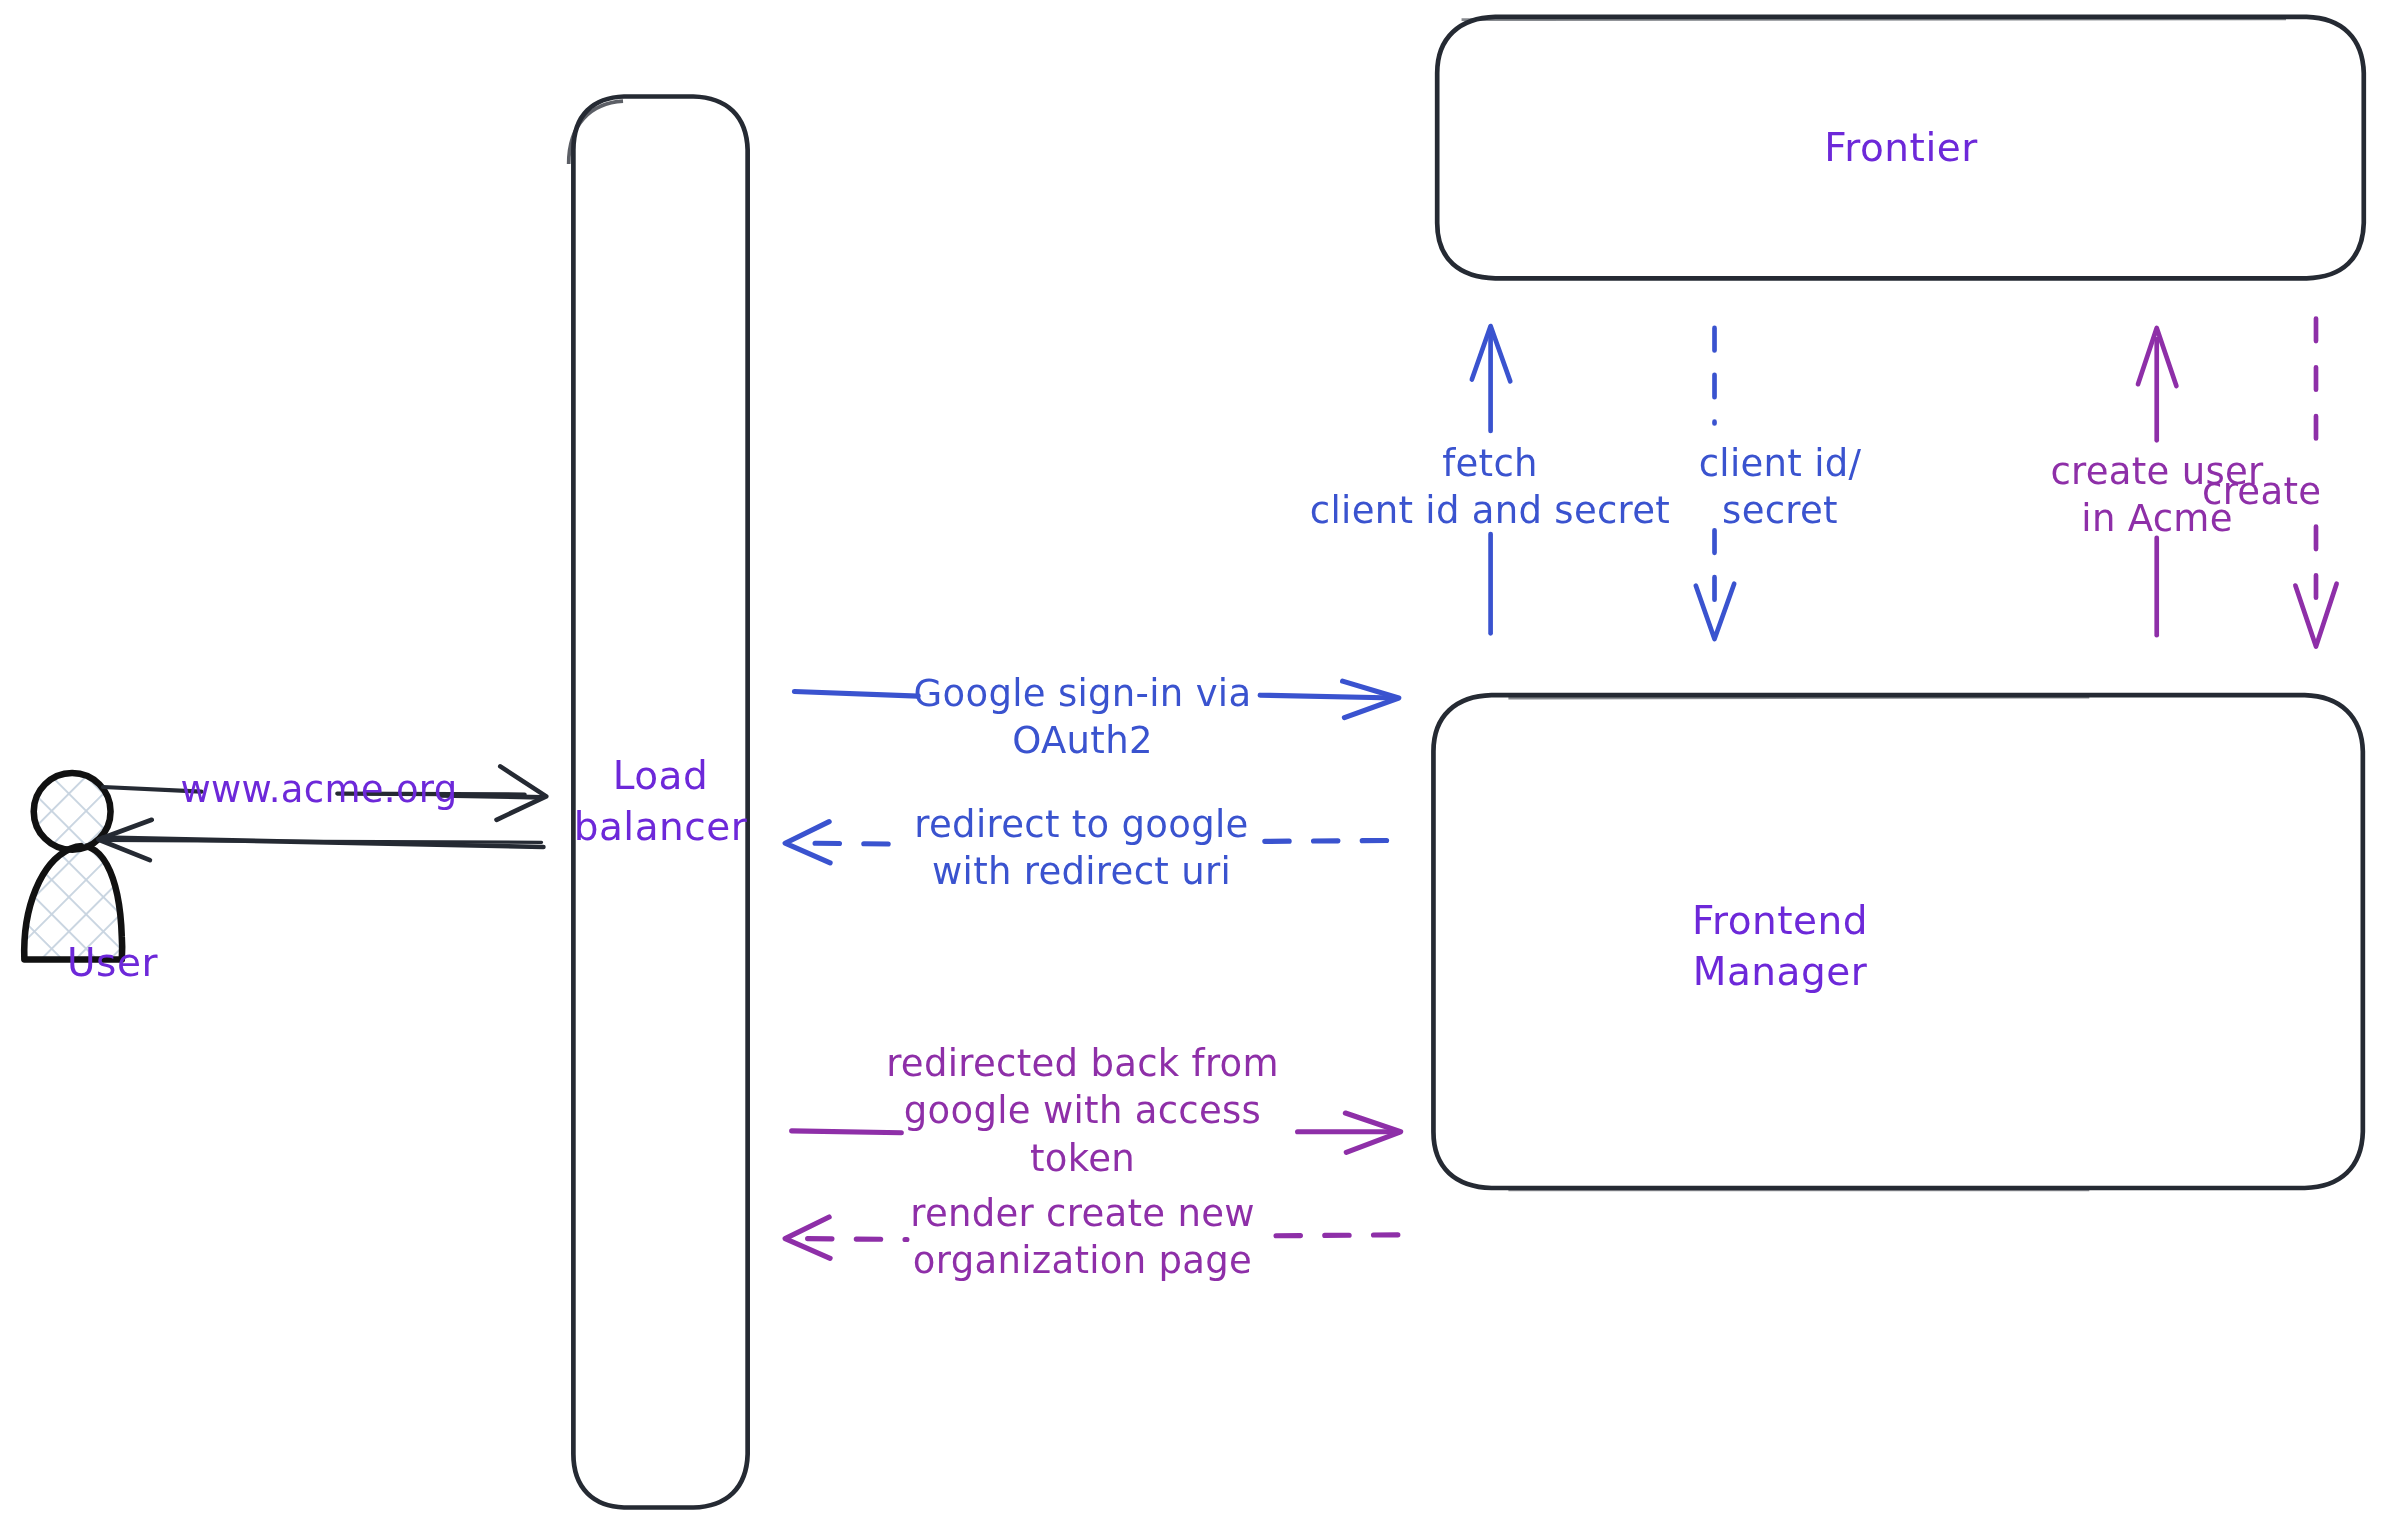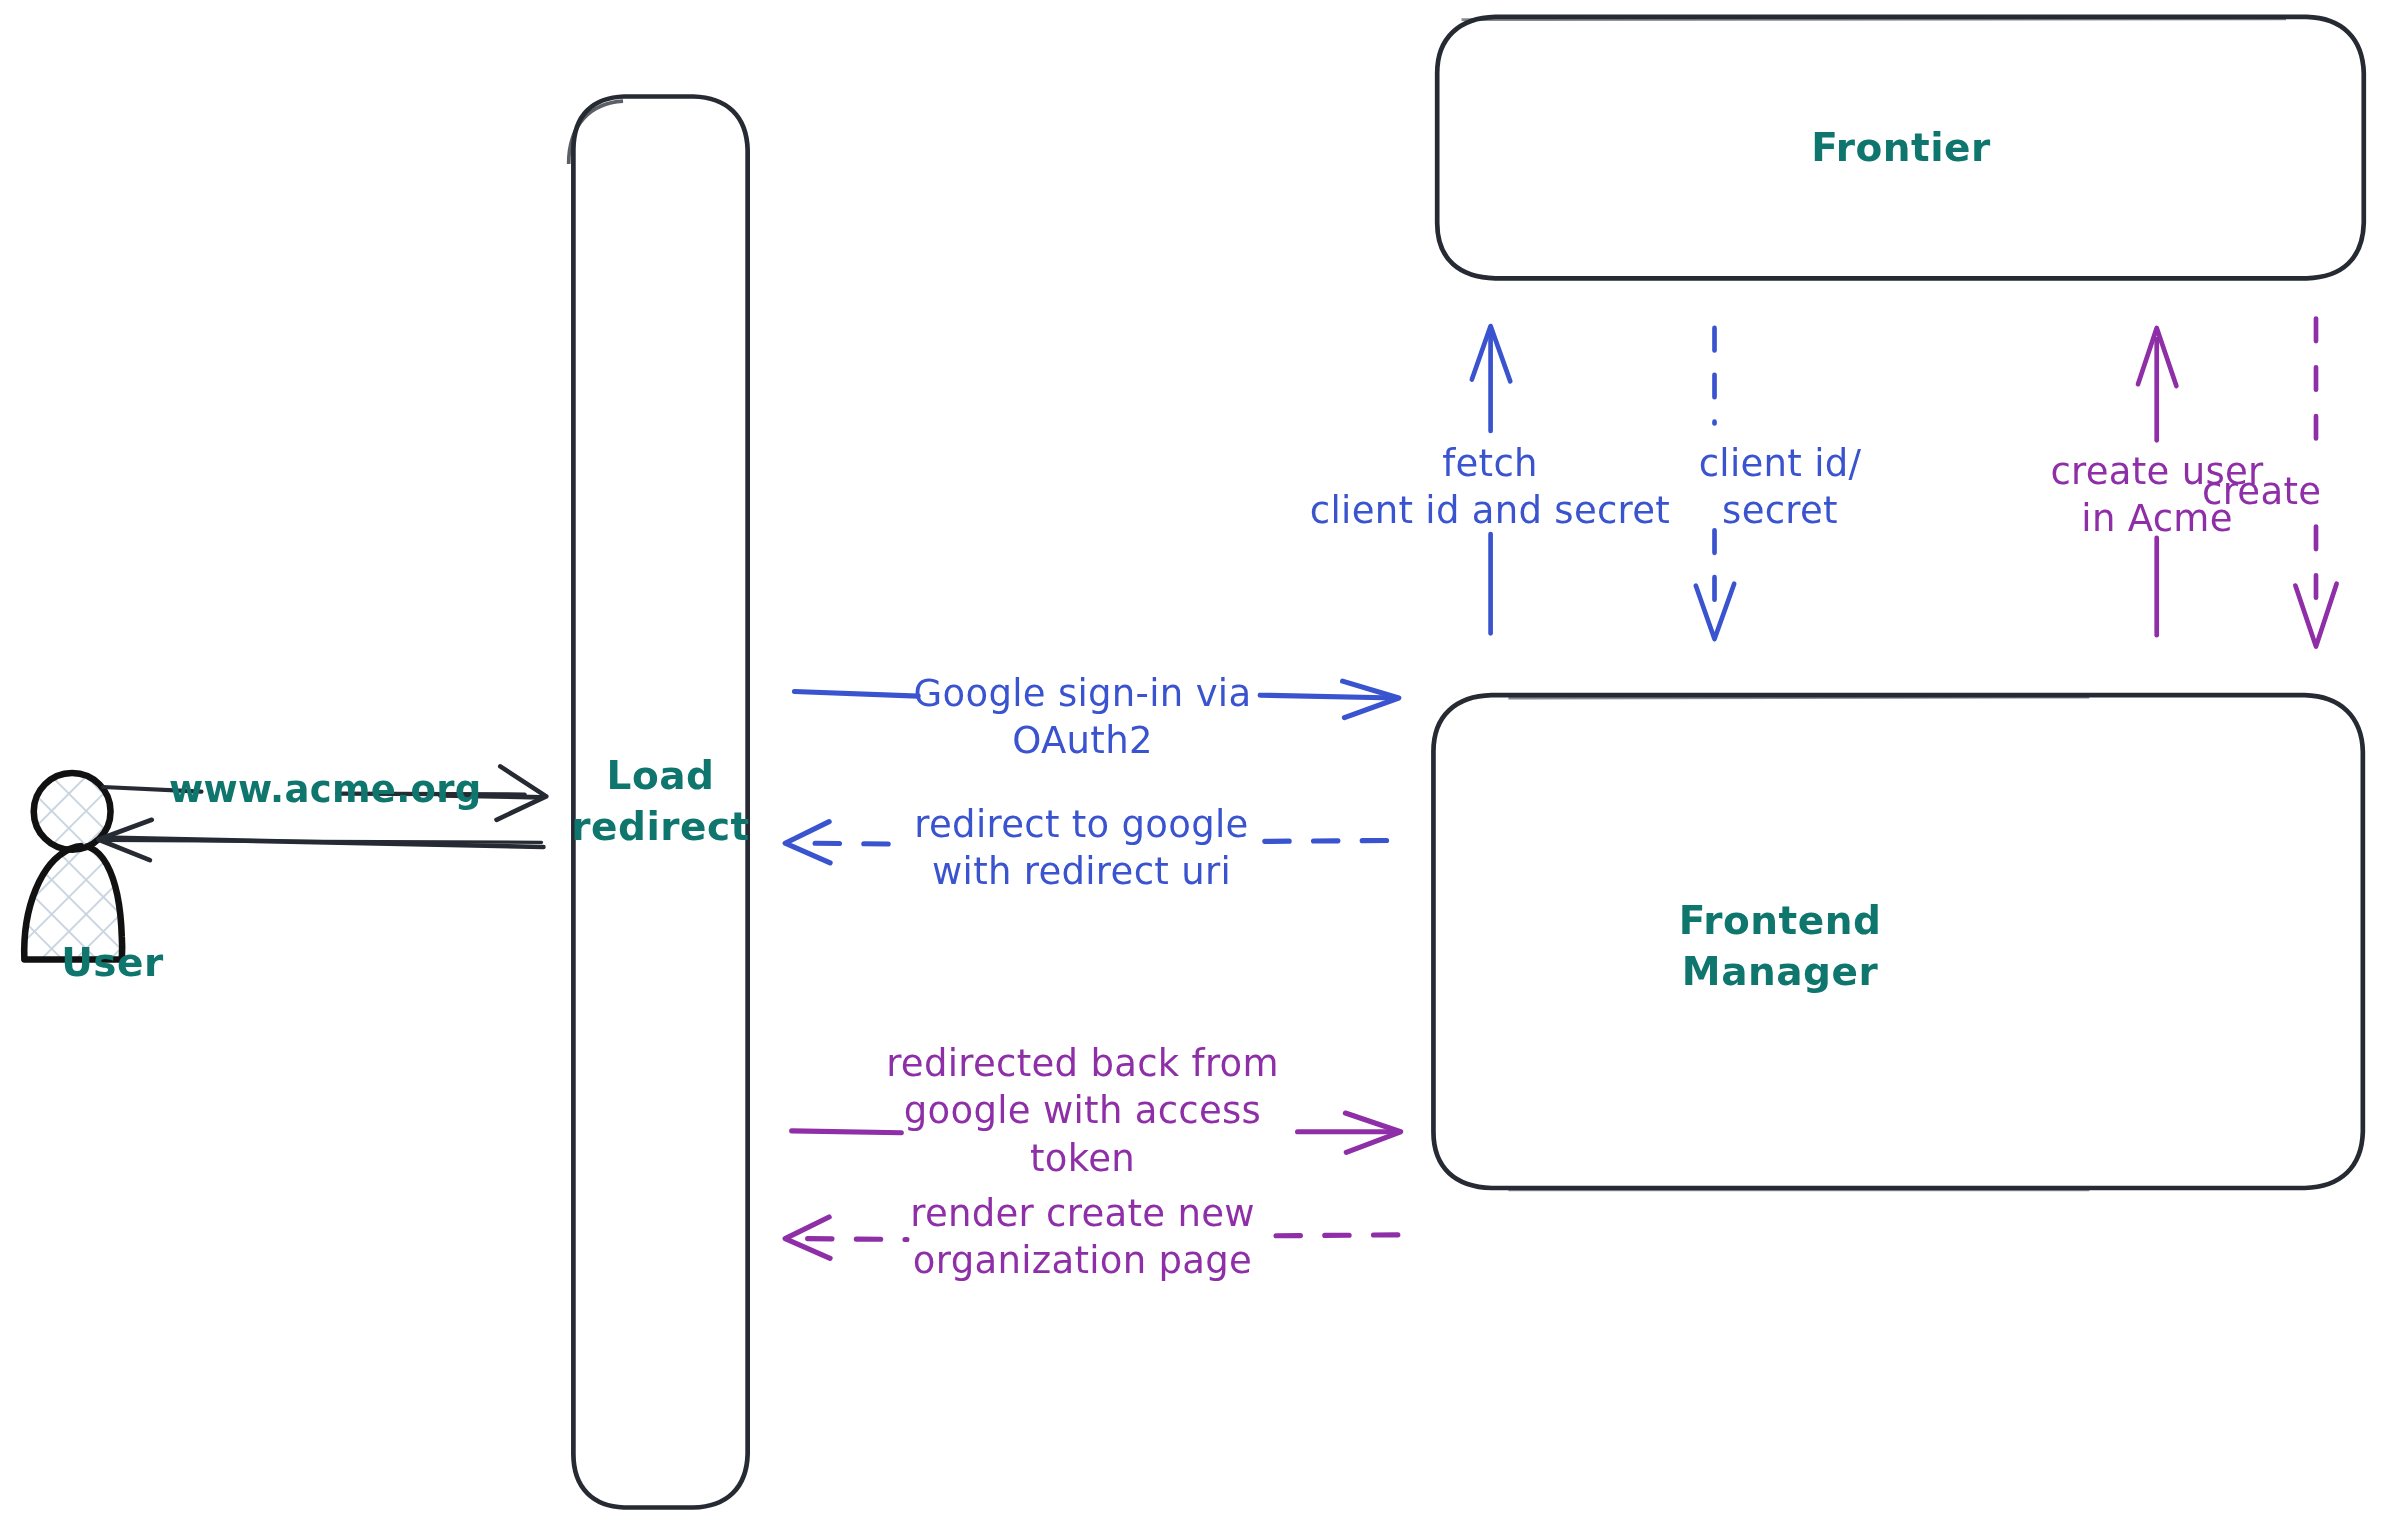--- a/index.html
+++ b/index.html
@@ -39,21 +39,21 @@
     position: absolute;
     font-family: "DejaVu Sans", sans-serif;
     text-align: center;
     line-height: 1.28;
     white-space: pre-line;
     letter-spacing: 0.3px;
     pointer-events: none;
   }
   .blue { color: #3a53cf; }
   .purple { color: #8e2fa8; }
-  .dark { color: #0f766e; font-weight: bold; }
+  .dark { color: #6d28d9; }
   .sz-40 { font-size: 37px; }
   .sz-42 { font-size: 39px; }
 </style>
 </head>
 <body>
 
 <div id="canvas">
 
   <svg class="layer" viewBox="0 0 2567 1633">
     <defs>
@@ -151,21 +151,21 @@
     </g>
 
     <g>
       <path d="M2472 340 L2472 468" fill="none" stroke="#8e2fa8" stroke-width="5" stroke-linecap="round" stroke-dasharray="24 28"></path>
       <path d="M2472 562 L2472 660" fill="none" stroke="#8e2fa8" stroke-width="5" stroke-linecap="round" stroke-dasharray="24 28"></path>
       <path d="M2450 625 L2472 690 L2494 623" fill="none" stroke="#8e2fa8" stroke-width="5" stroke-linecap="round" stroke-linejoin="round"></path>
     </g>
   </svg>
 
   <div class="node-label sz-42 dark" style="left:567px; top:750px; width:187px;">Load
-redirect</div>
+balancer</div>
 
   <div class="node-label sz-42 dark" style="left:1437px; top:122px; width:928px;">Frontier</div>
 
   <div class="node-label sz-42 dark" style="left:1397px; top:895px; width:766px;">Frontend
 Manager</div>
 
   <div class="node-label sz-42 dark" style="left:0px; top:937px; width:145px;padding-left:40px;">User</div>
 
   <div class="edge-label sz-40 dark" style="left:169px; top:766px; width:300px;">www.acme.org</div>
 

